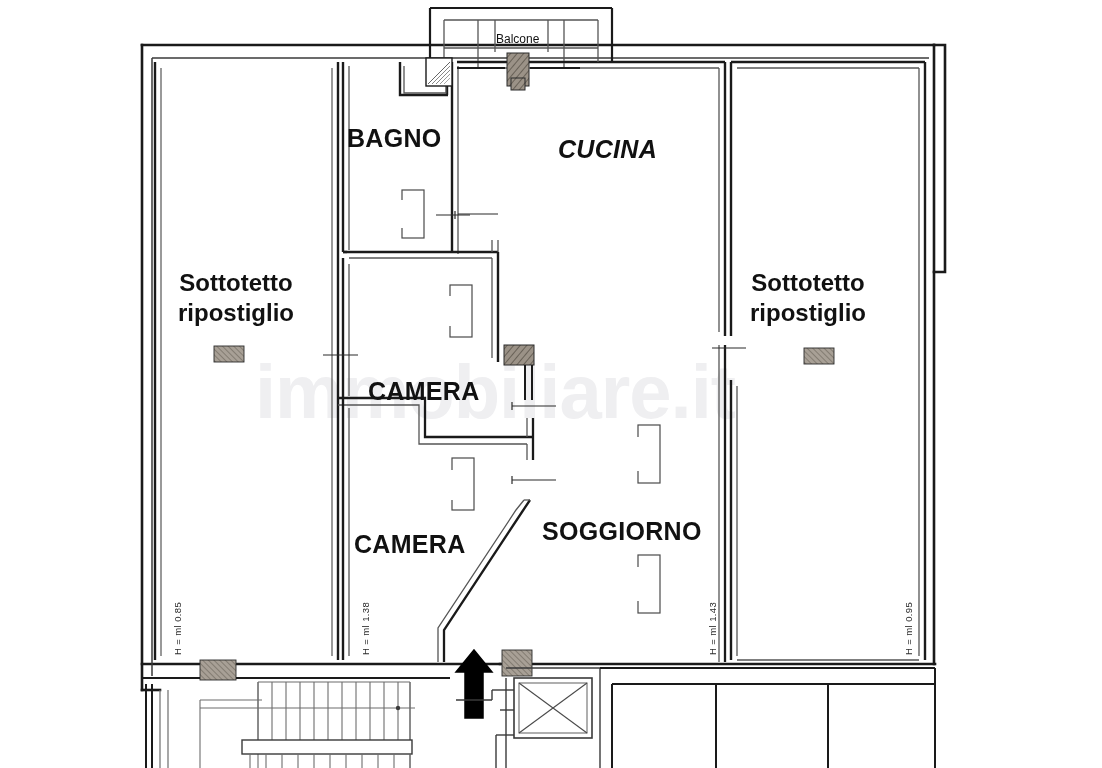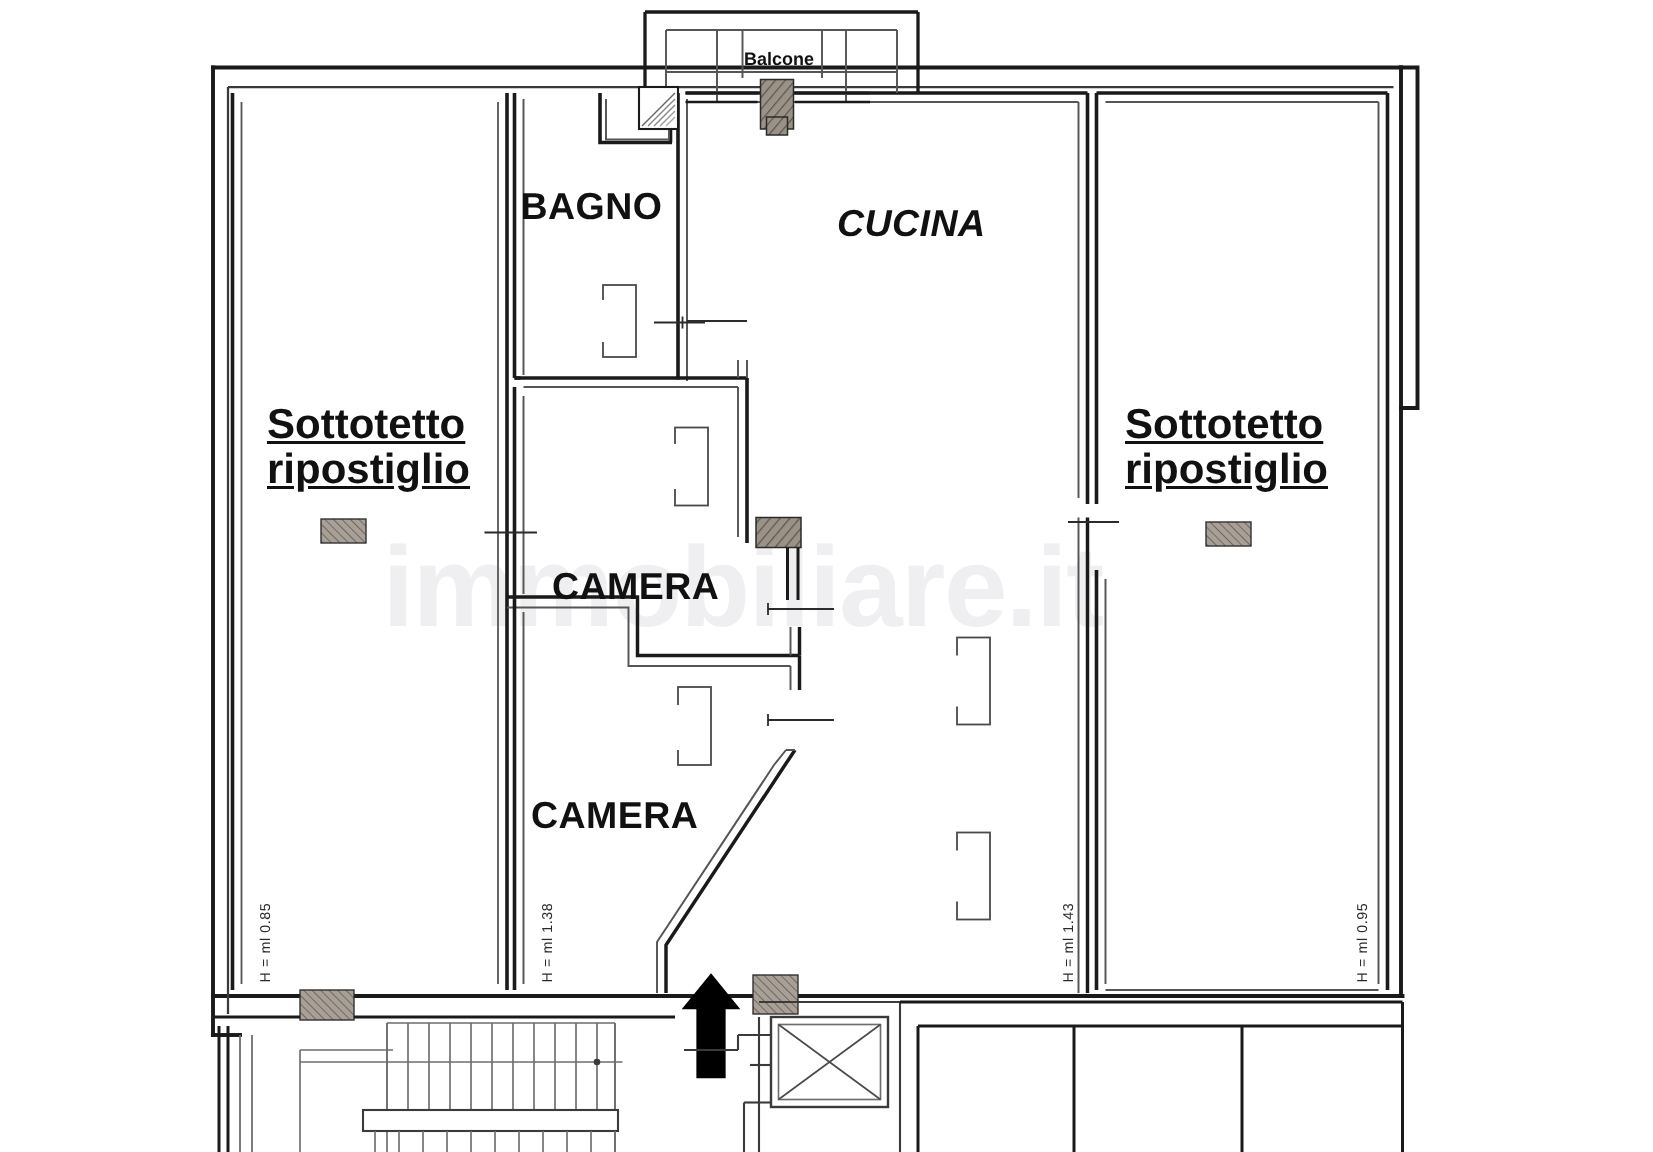--- a/index.html
+++ b/index.html
@@ -20,27 +20,26 @@
     user-select:none;
   }
   .room-caps{
     font-weight:bold;
     font-size:25px;
     letter-spacing:0.3px;
     margin-top:12px;
   }
   .room-serif{
     font-weight:bold;
-    font-size:28px;
+    font-size:24px;
     line-height:30px;
-    text-align:left;
-    text-decoration:underline;
+    text-align:center;
   }
   .balcone-lbl{
-    font-weight:bold;
+    font-weight:normal;
     font-size:12px;
   }
   .hmark{
     font-size:9.5px;
     font-weight:normal;
     color:#2a2a2a;
     transform-origin:left top;
     transform:rotate(-90deg);
     letter-spacing:0.4px;
   }
@@ -356,20 +355,21 @@
 
   <div class="lbl room-serif" style="left:750px; top:268px;">
     <div>Sottotetto</div>
     <div>ripostiglio</div>
   </div>
 
   <div class="lbl room-caps" style="left:347px; top:112px;">BAGNO</div>
   <div class="lbl room-caps" style="left:558px; top:123px;font-style:italic;">CUCINA</div>
   <div class="lbl room-caps" style="left:368px; top:365px;">CAMERA</div>
   <div class="lbl room-caps" style="left:354px; top:518px;">CAMERA</div>
+  <div class="lbl room-caps" style="left:542px; top:505px;">SOGGIORNO</div>
 
   <div class="lbl balcone-lbl" style="left:496px; top:32px;">Balcone</div>
 
   <div class="lbl hmark" style="left:172px; top:655px;">H = ml 0.85</div>
   <div class="lbl hmark" style="left:360px; top:655px;">H = ml 1.38</div>
   <div class="lbl hmark" style="left:707px; top:655px;">H = ml 1.43</div>
   <div class="lbl hmark" style="left:903px; top:655px;">H = ml 0.95</div>
 
 </div>
 

